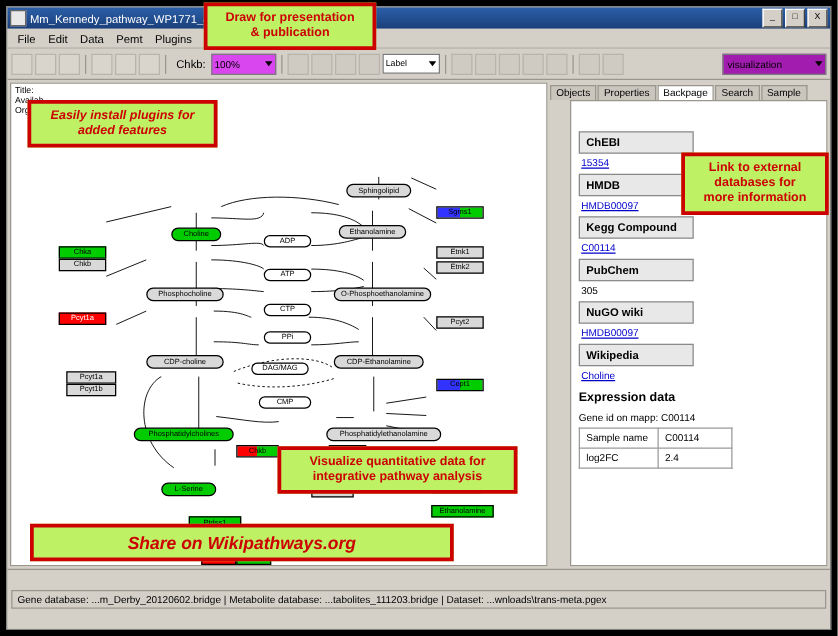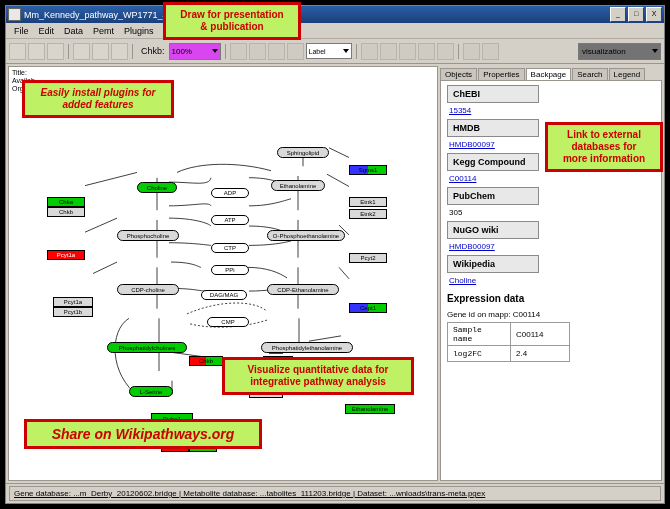--- a/index.html
+++ b/index.html
@@ -29,41 +29,41 @@
   .menubar span{padding:18px 5px;font-size:9px;}
   
   .toolbar{height:22px;background:#d4d0c8;display:flex;align-items:center;padding:1px 3px;gap:2px;border-bottom:1px solid #9a968e;}
   .tbtn{width:17px;height:17px;background:#d9d5cd;border:1px solid #b8b4ac;box-sizing:border-box;position:relative;}
   .tbtn.sq{background:#cfcbc3;}
   .sep{width:1px;height:15px;background:#9a968e;margin:0 2px;}
   .zoomlabel{font-size:9px;margin:0 2px 0 4px;}
   .zoomsel{width:48px;height:15px;background:#d946ef;border:1px solid #7a7a7a;font-size:8px;display:flex;align-items:center;padding-left:2px;justify-content:space-between;}
   .caret{width:0;height:0;border-left:3px solid transparent;border-right:3px solid transparent;border-top:4px solid #000;margin-right:2px;}
   .labelsel{width:42px;height:14px;background:#fff;border:1px solid #7a7a7a;font-size:7px;display:flex;align-items:center;padding-left:2px;justify-content:space-between;}
-  .vissel{width:78px;height:15px;background:#737373;border:1px solid #7a7a7a;font-size:8px;display:flex;align-items:center;padding-left:3px;justify-content:space-between;margin-left:auto;}
+  .vissel{width:78px;height:15px;background:#a21caf;border:1px solid #7a7a7a;font-size:8px;display:flex;align-items:center;padding-left:3px;justify-content:space-between;margin-left:auto;}
   
   .content{flex:1;display:flex;background:#d4d0c8;min-height:0;}
   .canvaswrap{width:428px;background:#fff;border:1px solid #9a968e;margin:2px 0 2px 2px;position:relative;overflow:hidden;}
   .rightpane{flex:1;margin:2px 2px 2px 2px;display:flex;flex-direction:column;min-width:0;}
   
   .tabs{display:flex;height:14px;align-items:flex-end;gap:1px;}
   .tab{font-size:8px;padding:1px 4px;background:#cac6be;border:1px solid #9a968e;border-bottom:none;}
   .tab.active{background:#fff;font-weight:normal;}
-  .tabbody{flex:1;background:#fff;border:1px solid #9a968e;overflow:hidden;position:relative;padding:0 6px;box-sizing:border-box;}
+  .tabbody{flex:1;background:#fff;border:1px solid #9a968e;overflow:hidden;position:relative;padding:20px 6px;box-sizing:border-box;margin-left:16px;}
   .dbbox{background:#e8e8e8;border:1px solid #8a8a8a;font-weight:bold;font-size:9px;padding:3px 5px;margin-top:4px;width:92px;box-sizing:border-box;}
   .dblink{color:#0000cc;text-decoration:underline;font-size:8px;margin:3px 0 0 2px;display:inline-block;}
   .dbtext{font-size:8px;margin:3px 0 0 2px;display:inline-block;}
   .exprtitle{font-weight:bold;font-size:10px;margin-top:8px;}
   .gidrow{font-size:8px;margin-top:6px;}
   table.exp{border-collapse:collapse;margin-top:3px;font-size:8px;}
   table.exp td{border:1px solid #9a9a9a;padding:2px 5px;height:11px;}
-  table.exp td.k{width:52px;font-family:Liberation Mono, monospace;}
+  table.exp td.k{width:52px;}
   table.exp td.v{width:48px;}
   
-  .statusbar{height:15px;background:#d4d0c8;border-top:1px solid #9a968e;display:flex;align-items:center;padding:2px 3px;text-decoration:underline;}
+  .statusbar{height:15px;background:#d4d0c8;border-top:1px solid #9a968e;display:flex;align-items:center;padding:16px 3px;}
   .statusbar .cell{border:1px solid #9a968e;background:#d4d0c8;font-size:8px;padding:1px 4px;height:11px;line-height:11px;overflow:hidden;white-space:nowrap;}
   
   .canv-meta{position:absolute;left:3px;top:2px;font-size:7px;line-height:8px;color:#000;}
   
   .node{position:absolute;box-sizing:border-box;font-size:6px;display:flex;align-items:center;justify-content:center;text-align:center;line-height:1;}
   .gene{background:#d9d9d9;border:1px solid #000;color:#000;}
   .gene.green{background:#00cc00;}
   .gene.red{background:#ff0000;}
   .gene.split-rg{background:linear-gradient(90deg,#ff0000 50%,#00cc00 50%);}
   .gene.split-bg{background:linear-gradient(90deg,#3333ff 50%,#00cc00 50%);}
@@ -231,21 +231,21 @@
           <div class="node gene green" style="left: 180px; top: 373px; width: 28px; height: 12px; position: absolute;">Chpt1</div>
         </div>
     </div>
 
     <div class="rightpane">
       <div class="tabs">
         <div class="tab">Objects</div>
         <div class="tab">Properties</div>
         <div class="tab active">Backpage</div>
         <div class="tab">Search</div>
-        <div class="tab">Legend</div>
+        <div class="tab">Sample</div>
       </div>
       <div class="tabbody">
         <div id="db-layer"><div class="dbbox">ChEBI</div><div class="dblink" style="color: rgb(0, 0, 204);">15354</div><div class="dbbox">HMDB</div><div class="dblink" style="color: rgb(0, 0, 204);">HMDB00097</div><div class="dbbox">Kegg Compound</div><div class="dblink" style="color: rgb(0, 0, 204);">C00114</div><div class="dbbox">PubChem</div><div class="dbtext">305</div><div class="dbbox">NuGO wiki</div><div class="dblink" style="color: rgb(0, 0, 204);">HMDB00097</div><div class="dbbox">Wikipedia</div><div class="dblink" style="color: rgb(0, 0, 204);">Choline</div></div>
 
         <div class="exprtitle">Expression data</div>
         <div class="gidrow">Gene id on mapp: C00114</div>
         <table class="exp">
           <tbody id="exp-body">
               <tr>
                 <td class="k">Sample name</td>
@@ -263,13 +263,13 @@
 
   <div class="statusbar">
     <div class="cell" style="flex:1">Gene database: ...m_Derby_20120602.bridge | Metabolite database: ...tabolites_111203.bridge | Dataset: ...wnloads\trans-meta.pgex</div>
   </div>
 </div>
 
 <div class="callout" style="left:163px;top:2px;width:138px;">Draw for presentation<br>&amp; publication</div>
 <div class="callout" style="left:22px;top:80px;width:152px;font-style:italic;">Easily install plugins for<br>added features</div>
 <div class="callout" style="left:545px;top:122px;width:118px;">Link  to external<br>databases  for<br>more information</div>
 <div class="callout" style="left:222px;top:357px;width:192px;">Visualize quantitative data  for<br>integrative pathway analysis</div>
-<div class="callout share" style="left:24px;top:419px;width:238px;">Share on Wikipathways.org</div>
+<div class="callout share" style="left:24px;top:419px;width:339px;">Share on Wikipathways.org</div>
 
 </body></html>

